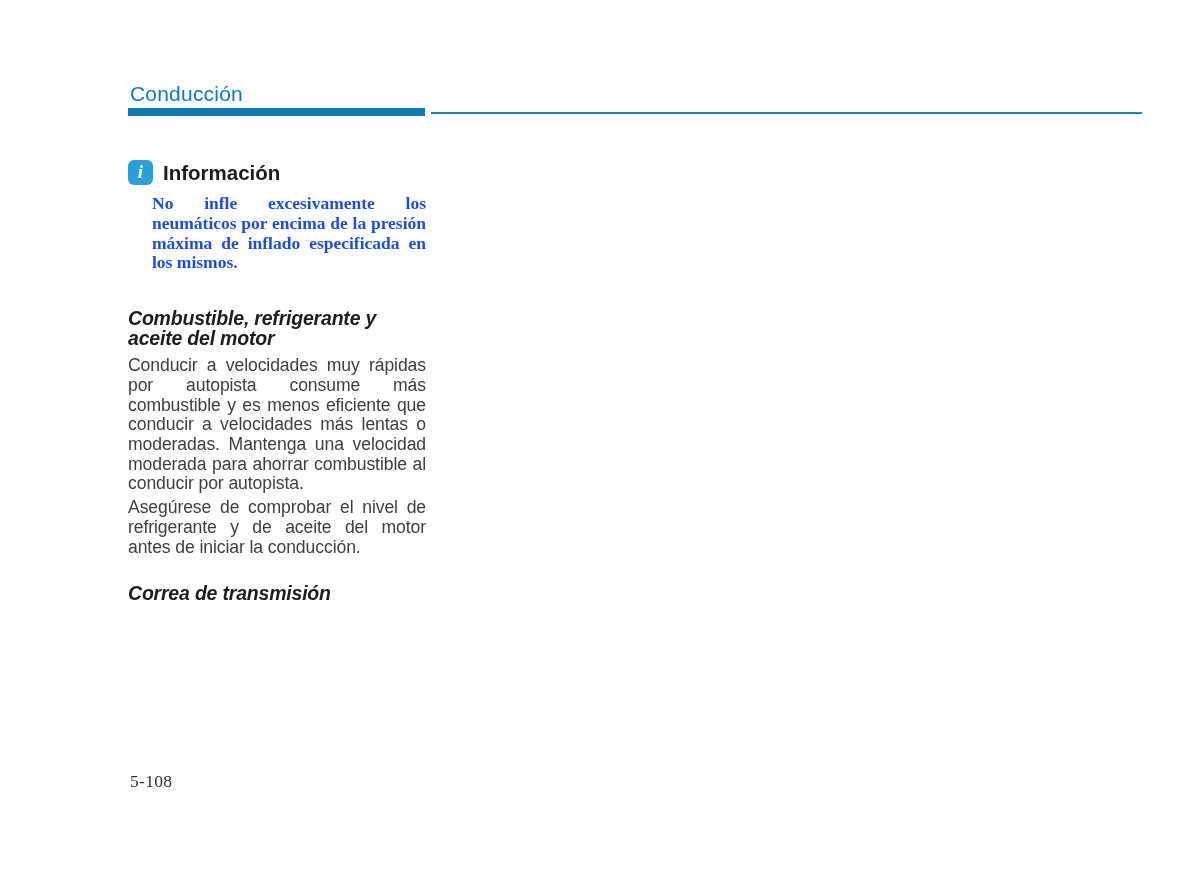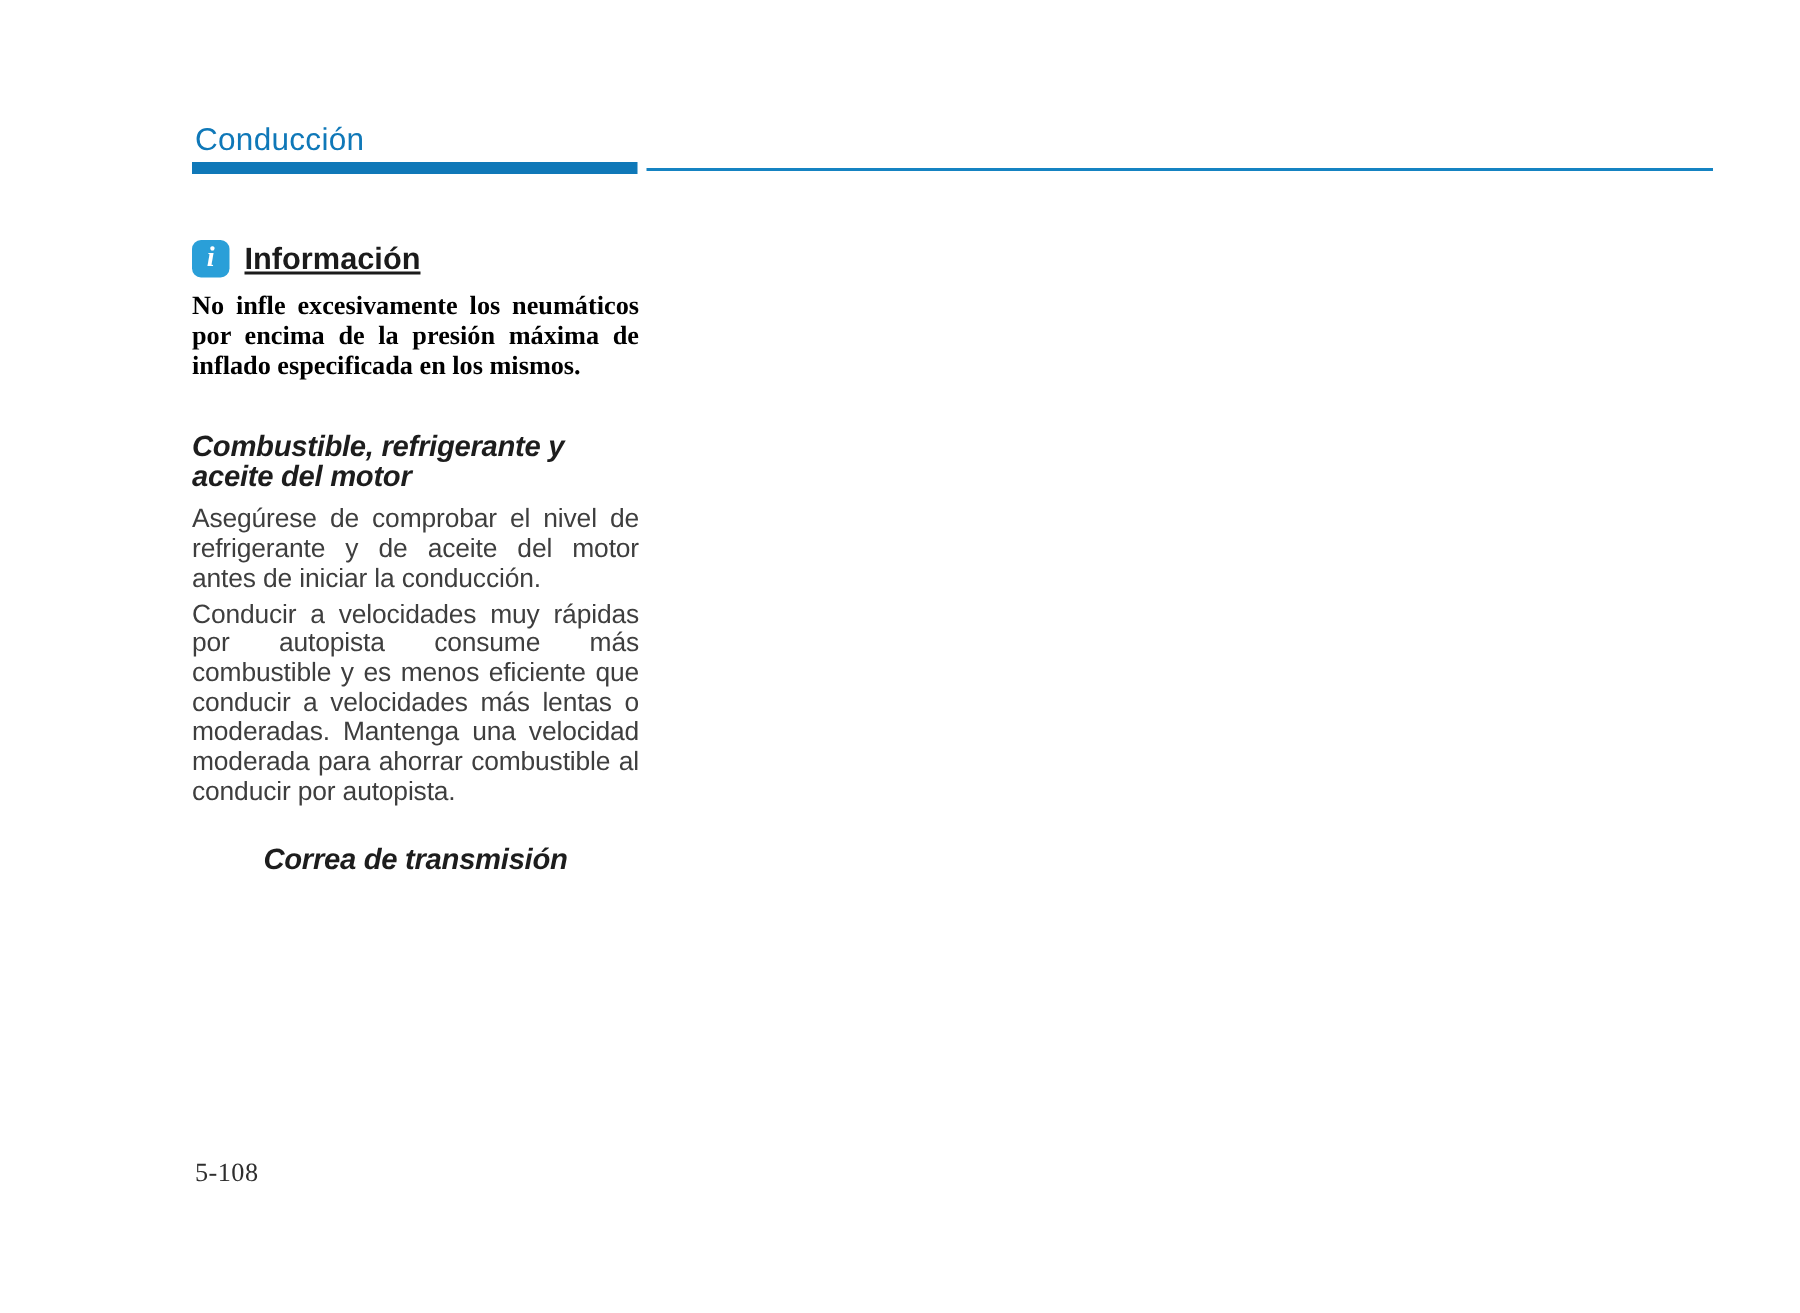--- a/index.html
+++ b/index.html
@@ -69,41 +69,41 @@
     font-size: 19px;
     display: flex;
     align-items: center;
     justify-content: center;
     padding-bottom: 2px;
   }
   .info-title {
     font-size: 20.5px;
     font-weight: 700;
     color: #1b1b1b;
-    text-decoration: underline;
   }
   .info-body {
     font-family: "Liberation Serif", serif;
     font-weight: 700;
     font-size: 17.5px;
     line-height: 19.8px;
-    color: #000000;
+    color: #1d4ed8;
     text-align: justify;
+    margin-left: 24px;
   }
 
   .section-heading {
     font-size: 19.5px;
     font-weight: 700;
     font-style: italic;
     line-height: 19.5px;
     color: #1d1d1d;
     letter-spacing: -0.2px;
   }
   .section-heading.first { margin-top: 36px; }
-  .section-heading.second { margin-top: 27px; text-align: center; }
+  .section-heading.second { margin-top: 27px; }
 
   .body-para {
     margin-top: 8px;
     font-size: 17.6px;
     line-height: 19.7px;
     text-align: justify;
     color: #3e3e3e;
     letter-spacing: -0.1px;
   }
   .body-para + .body-para { margin-top: 4px; }
@@ -132,23 +132,23 @@
 
     <div class="info-heading">
       <span class="info-icon">i</span>
       <span class="info-title">Información</span>
     </div>
 
     <p class="info-body">No infle excesivamente los neumáticos por encima de la presión máxima de inflado especificada en los mismos.</p>
 
     <h2 class="section-heading first">Combustible, refrigerante y aceite del motor</h2>
 
+    <p class="body-para">Conducir a velocidades muy rápidas por autopista consume más combustible y es menos eficiente que conducir a velocidades más lentas o moderadas. Mantenga una velocidad moderada para ahorrar combustible al conducir por autopista.</p>
+
     <p class="body-para">Asegúrese de comprobar el nivel de refrigerante y de aceite del motor antes de iniciar la conducción.</p>
-
-    <p class="body-para">Conducir a velocidades muy rápidas por autopista consume más combustible y es menos eficiente que conducir a velocidades más lentas o moderadas. Mantenga una velocidad moderada para ahorrar combustible al conducir por autopista.</p>
 
     <h2 class="section-heading second">Correa de transmisión</h2>
 
 
   </div>
 
   <div class="page-number">5-108</div>
 
 </div>
 

